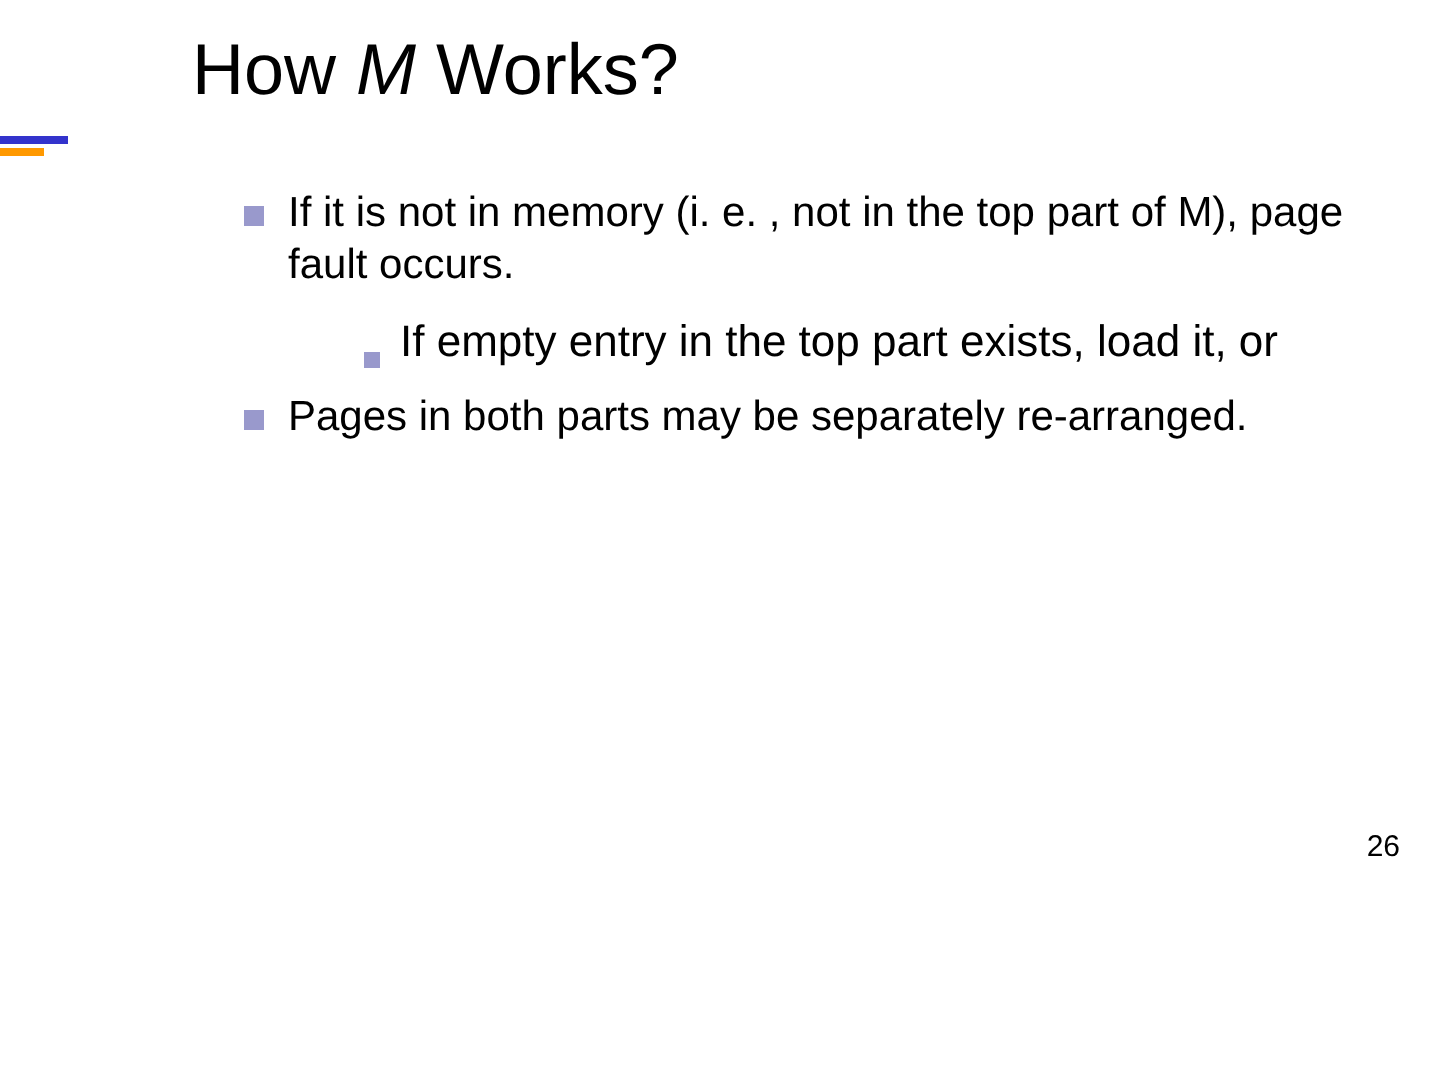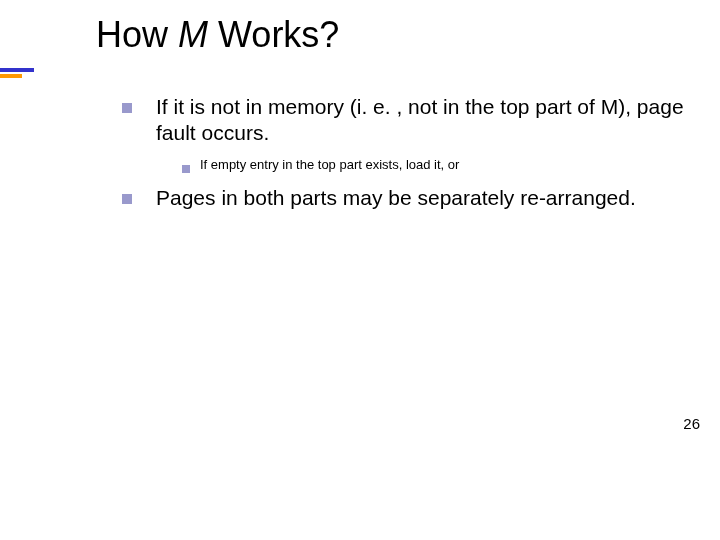--- a/index.html
+++ b/index.html
@@ -60,32 +60,32 @@
     background: #9999cc;
     margin-top: 10px;
     margin-right: 14px;
   }
   .bullet-row .txt {
     flex: 1;
   }
   .sub1 {
     margin-left: 60px;
     font-size: 21px;
-    gap: 12px;
   }
   .sub1 .sq {
     width: 10px;
     height: 10px;
     background: #9999cc;
     margin-top: 9px;
     margin-right: 12px;
   }
   .sub2 {
     margin-left: 120px;
-    font-size: 13px;
+    font-size: 22px;
+    align-items: flex-end;
   }
   .sub2 .sq {
     width: 8px;
     height: 8px;
     background: #9999cc;
     margin-top: 8px;
     margin-right: 10px;
   }
   .gap-sm { margin-top: 10px; }
   .gap-md { margin-top: 12px; }

